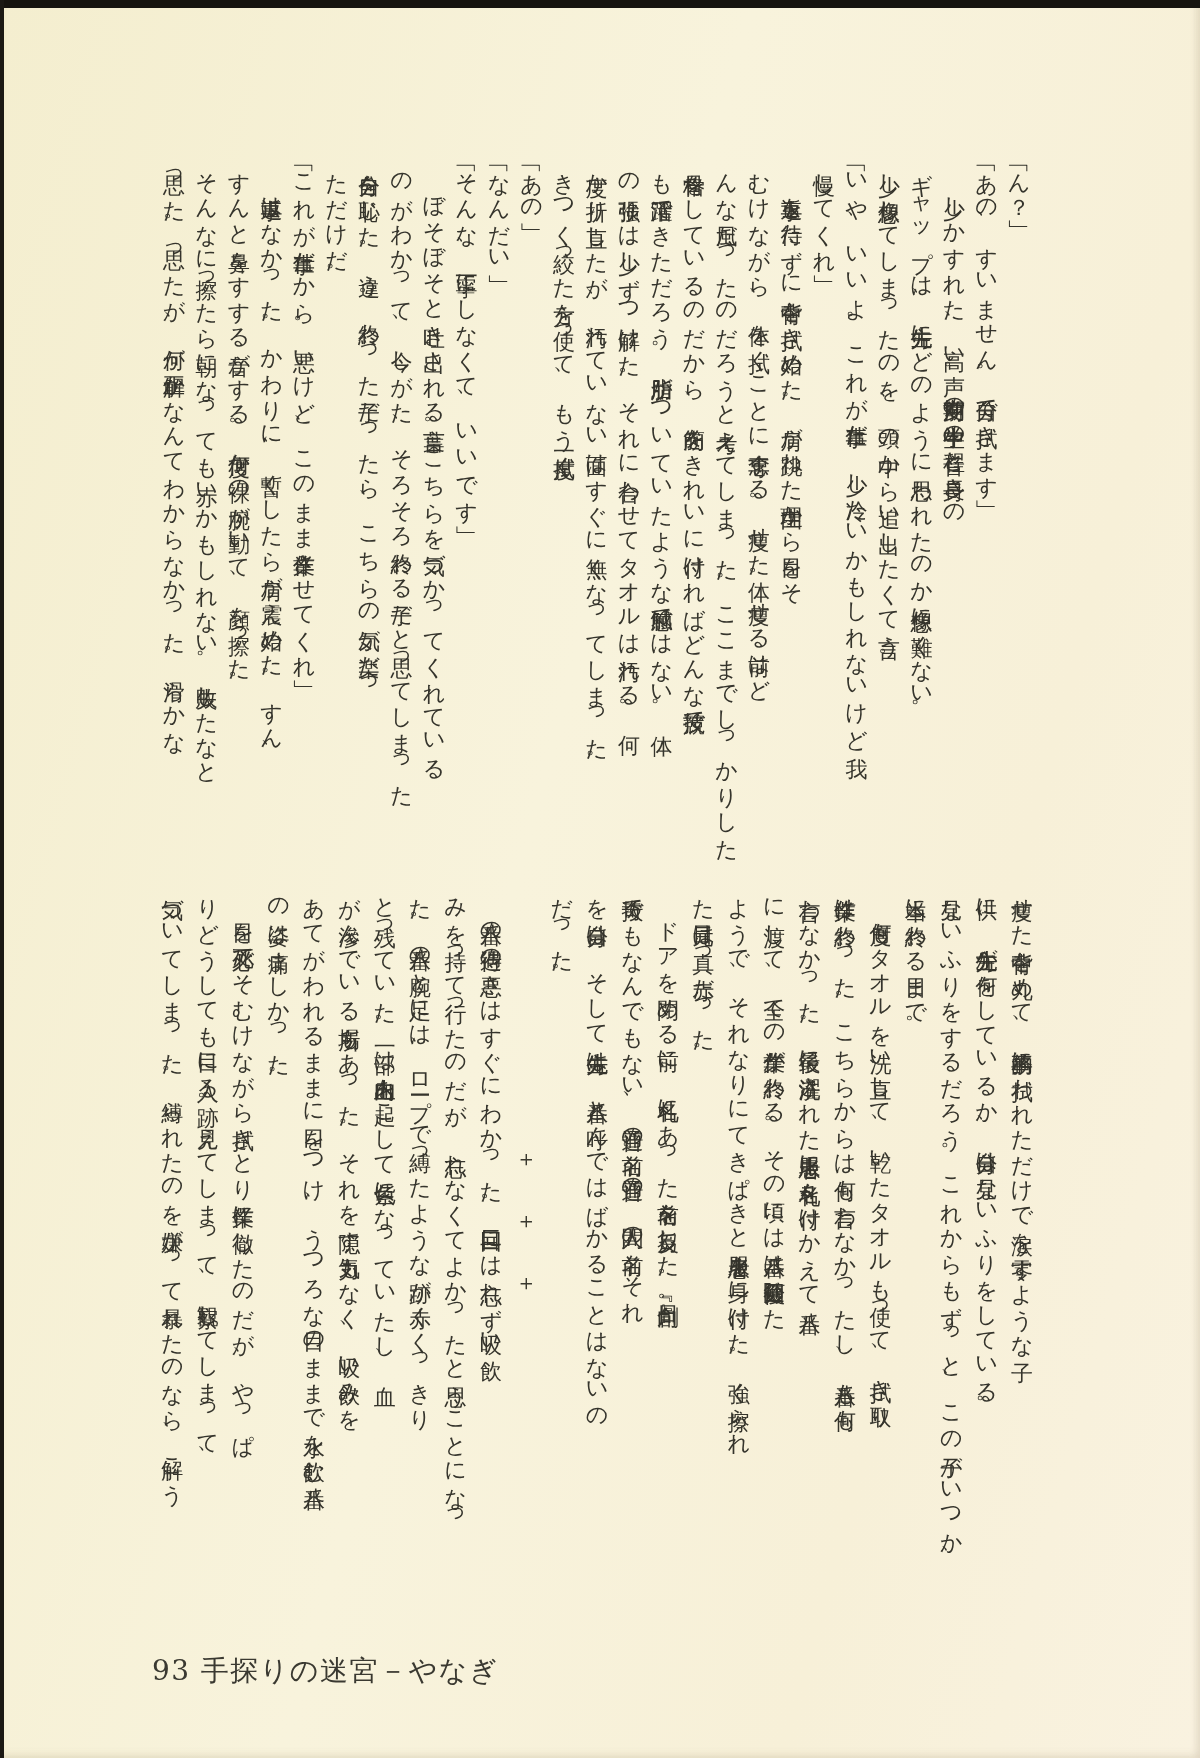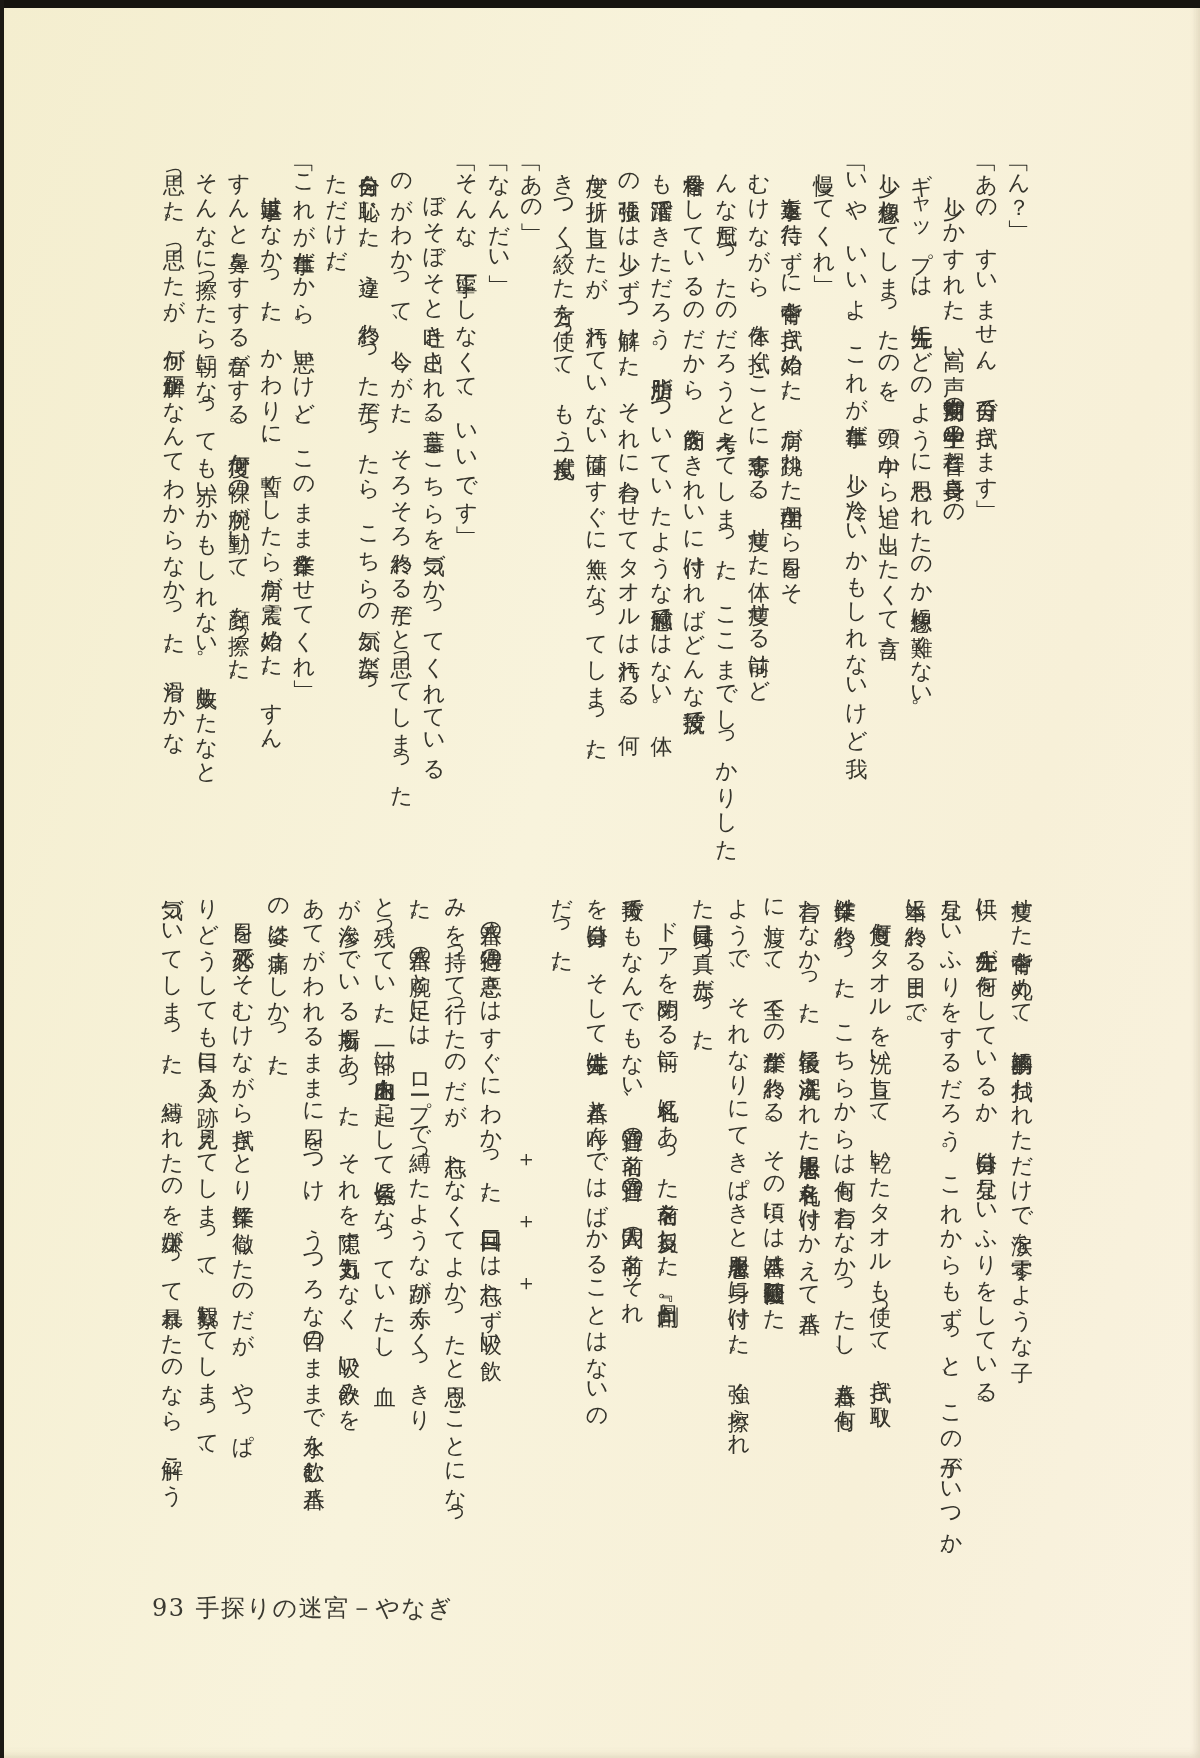--- a/index.html
+++ b/index.html
@@ -22,22 +22,22 @@
     font-size:22px;
     letter-spacing:0.5px;
     height:700px;
   }
   .vblock p{margin:0;padding:0;}
   .top-block{top:158px;right:165px;line-height:32.5px;}
   .bottom-block{top:883px;right:160px;line-height:35.4px;}
   .indent{text-indent:23px;}
   .separator{letter-spacing:40px;text-indent:258px;color:#3a392f;}
   .footer{
-    position:absolute;left:152px;top:1592px;
-    font-size:24px;color:#3a3931;letter-spacing:1.5px;
+    position:absolute;left:152px;top:1652px;
+    font-size:28px;color:#3a3931;letter-spacing:1.5px;
     white-space:nowrap;
   }
   .footer .num{margin-right:10px;}
 </style>
 </head>
 <body>
 
 <div class="page">
   <div class="edge-top"></div>
   <div class="edge-left"></div>

